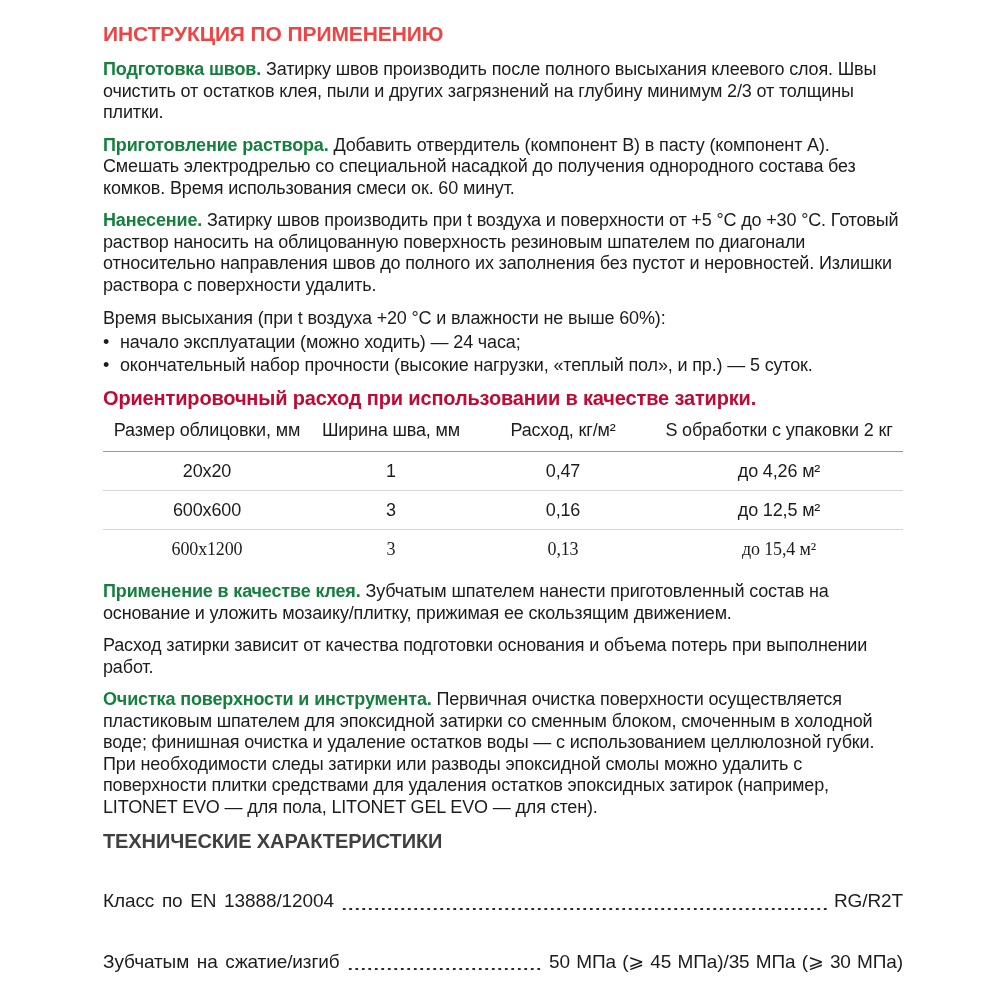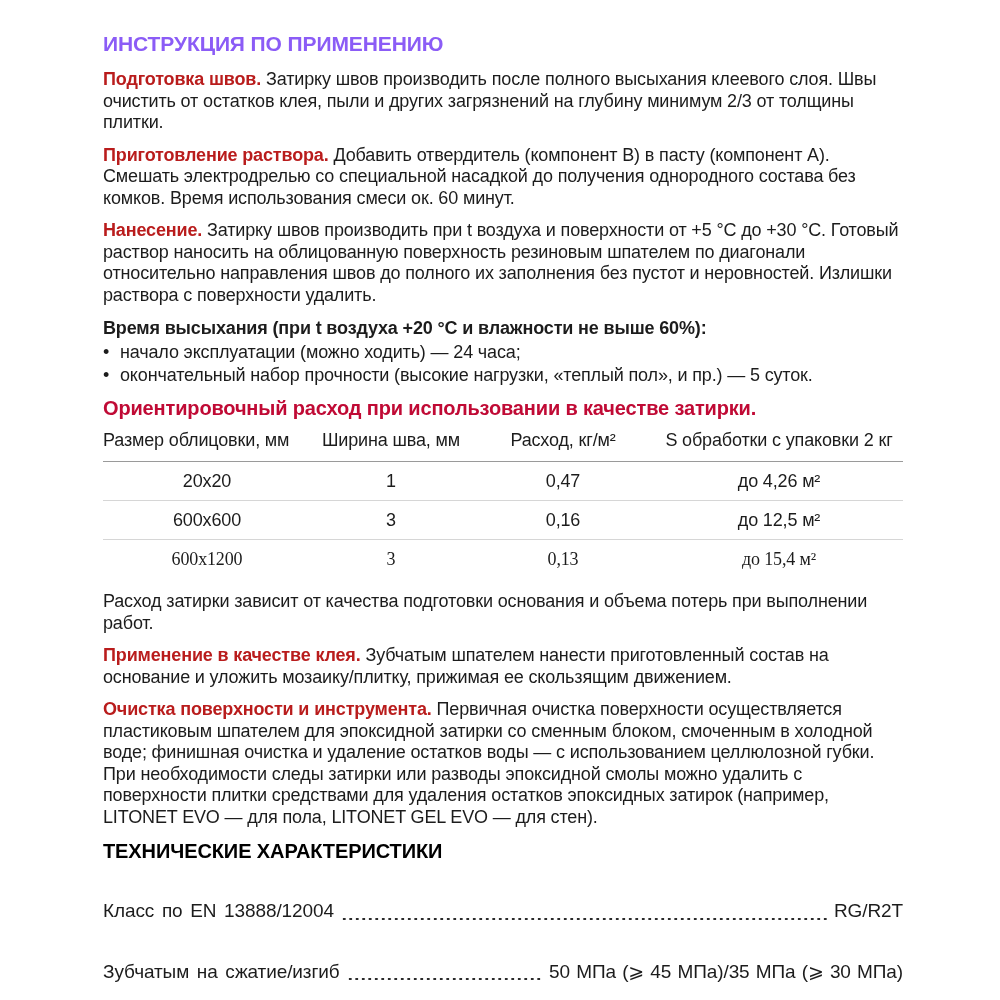--- a/index.html
+++ b/index.html
@@ -11,33 +11,33 @@
     -webkit-font-smoothing: antialiased;
   }
   .doc {
     position: absolute;
     left: 103px; top: 22px;
     width: 800px;
   }
   .title {
     font-size: 21px; line-height: 24px;
     font-weight: 700;
-    color: #8b5cf6;
+    color: #ef4444;
     letter-spacing: -0.1px;
-    margin: 10px 0 13px 0;
+    margin: 0 0 13px 0;
   }
   .para {
     font-size: 18px; line-height: 21.5px;
     letter-spacing: -0.15px;
     margin: 0 0 11px 0;
   }
-  .lead-red { font-weight: 700; color: #b91c1c; }
+  .lead-red { font-weight: 700; color: #15803d; }
   .drying-heading {
     font-size: 18px; line-height: 22px;
-    font-weight: 700; margin: 0 0 2px 0;
+    font-weight: 400; margin: 0 0 2px 0;
     letter-spacing: -0.15px;
   }
   .bullets { margin: 0 0 11px 0; }
   .bullet-row { display: flex; font-size: 18px; line-height: 22.5px; letter-spacing: -0.15px; }
   .bullet-glyph { flex: none; width: 17px; }
   .consumption-heading {
     font-size: 20px; line-height: 22px;
     font-weight: 700; color: #C00A35;
     letter-spacing: -0.15px;
     margin: 0 0 2px 0;
@@ -45,32 +45,32 @@
   table.spec-table {
     width: 100%; border-collapse: collapse;
     font-size: 18px; letter-spacing: -0.15px;
     margin: 4px 0 13px 0;
   }
   .spec-table th {
     font-weight: 400; text-align: center;
     padding: 7px 0 10px 0;
     border-bottom: 1px solid #9a9a9a;
   }
-  .spec-table th:first-child { text-align: left; }
+  .spec-table th:first-child { text-align: center; }
   .spec-table td {
     text-align: center;
     padding: 8.5px 0;
     border-bottom: 1px solid #d6d6d6;
   }
   .spec-table tbody tr:last-child td { border-bottom: none; font-family: Liberation Serif, serif; }
   .col-size { width: 26%; } .col-width { width: 20%; }
   .col-cons { width: 23%; } .col-area { width: 31%; }
   .tech-heading {
     font-size: 20px; line-height: 23px;
-    font-weight: 700; color: #000000;
+    font-weight: 700; color: #404040;
     letter-spacing: -0.1px;
     margin: 12px 0 6px 0;
   }
   .spec-row {
     display: flex; align-items: flex-end;
     font-size: 19px; line-height: 24.5px;
     letter-spacing: -0.1px;
     margin-top: 36px;
   }
   .spec-label { white-space: nowrap; word-spacing: 2.5px; }
@@ -150,26 +150,26 @@
       </tr>
       <tr>
         <td>600x1200</td>
         <td>3</td>
         <td>0,13</td>
         <td>до 15,4 м²</td>
       </tr>
     </tbody>
   </table>
 
-  <p class="para">Расход затирки зависит от качества подготовки основания и объема потерь при выполнении работ.</p>
-
   <p class="para">
     <span class="lead-red">Применение в качестве клея.</span>
     <span>Зубчатым шпателем нанести приготовленный состав на основание и уложить мозаику/плитку, прижимая ее скользящим движением.</span>
   </p>
+
+  <p class="para">Расход затирки зависит от качества подготовки основания и объема потерь при выполнении работ.</p>
 
   <p class="para">
     <span class="lead-red">Очистка поверхности и инструмента.</span>
     <span>Первичная очистка поверхности осуществляется пластиковым шпателем для эпоксидной затирки со сменным блоком, смоченным в холодной воде; финишная очистка и удаление остатков воды — с использованием целлюлозной губки. При необходимости следы затирки или разводы эпоксидной смолы можно удалить с поверхности плитки средствами для удаления остатков эпоксидных затирок (например, LITONET EVO — для пола, LITONET GEL EVO — для стен).</span>
   </p>
 
   <h2 class="tech-heading">ТЕХНИЧЕСКИЕ ХАРАКТЕРИСТИКИ</h2>
 
   <div>
     <div class="spec-row">

